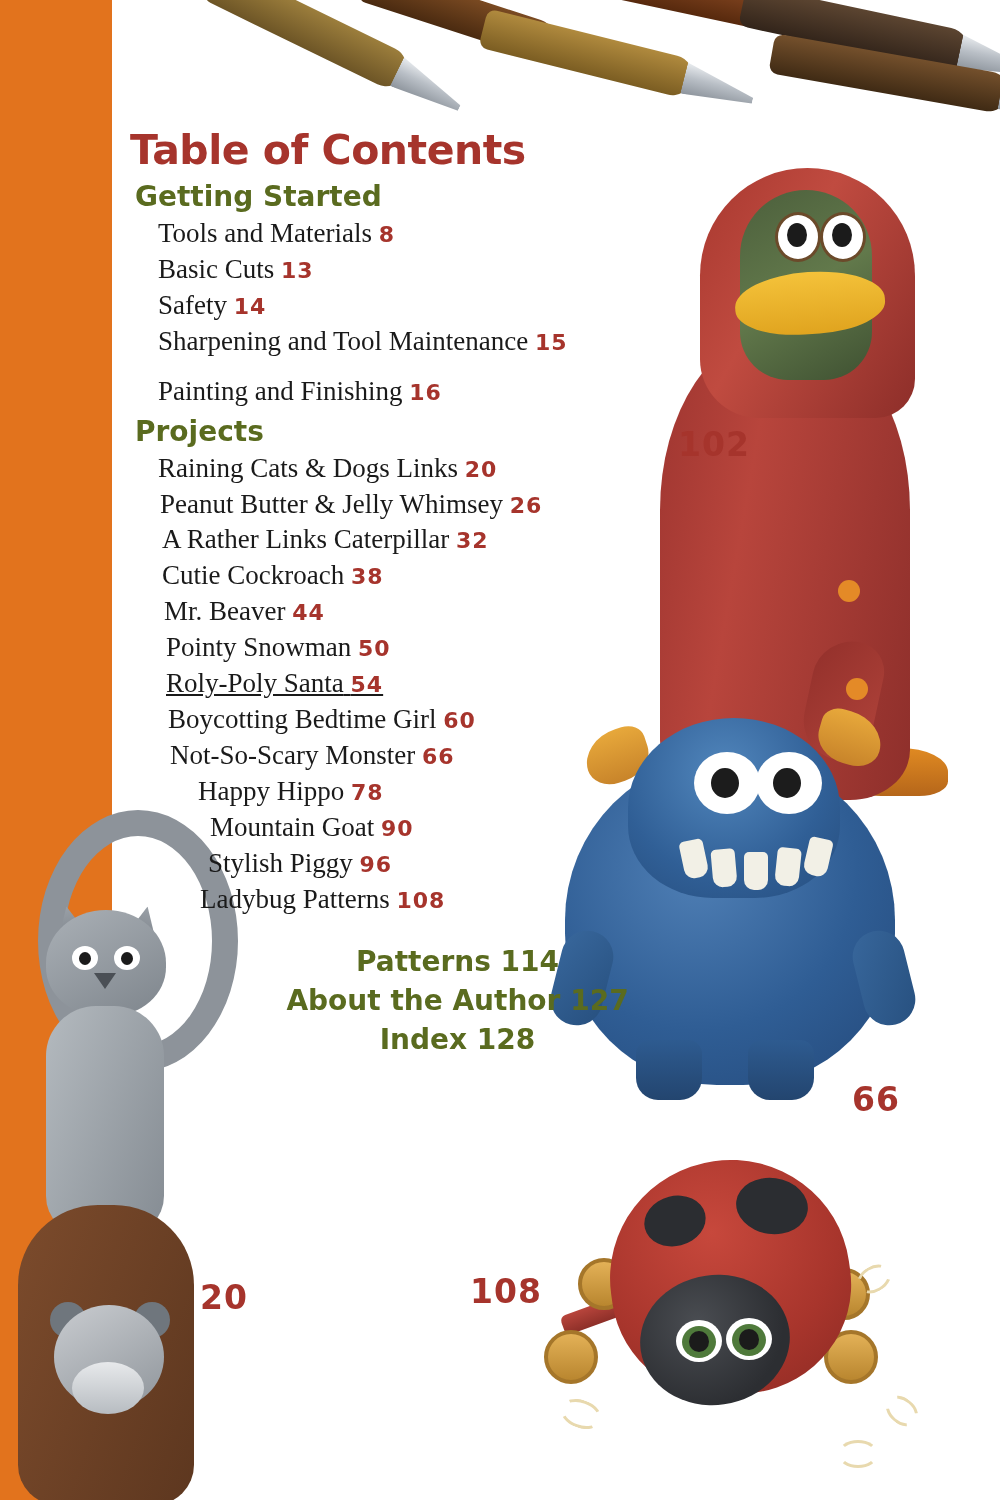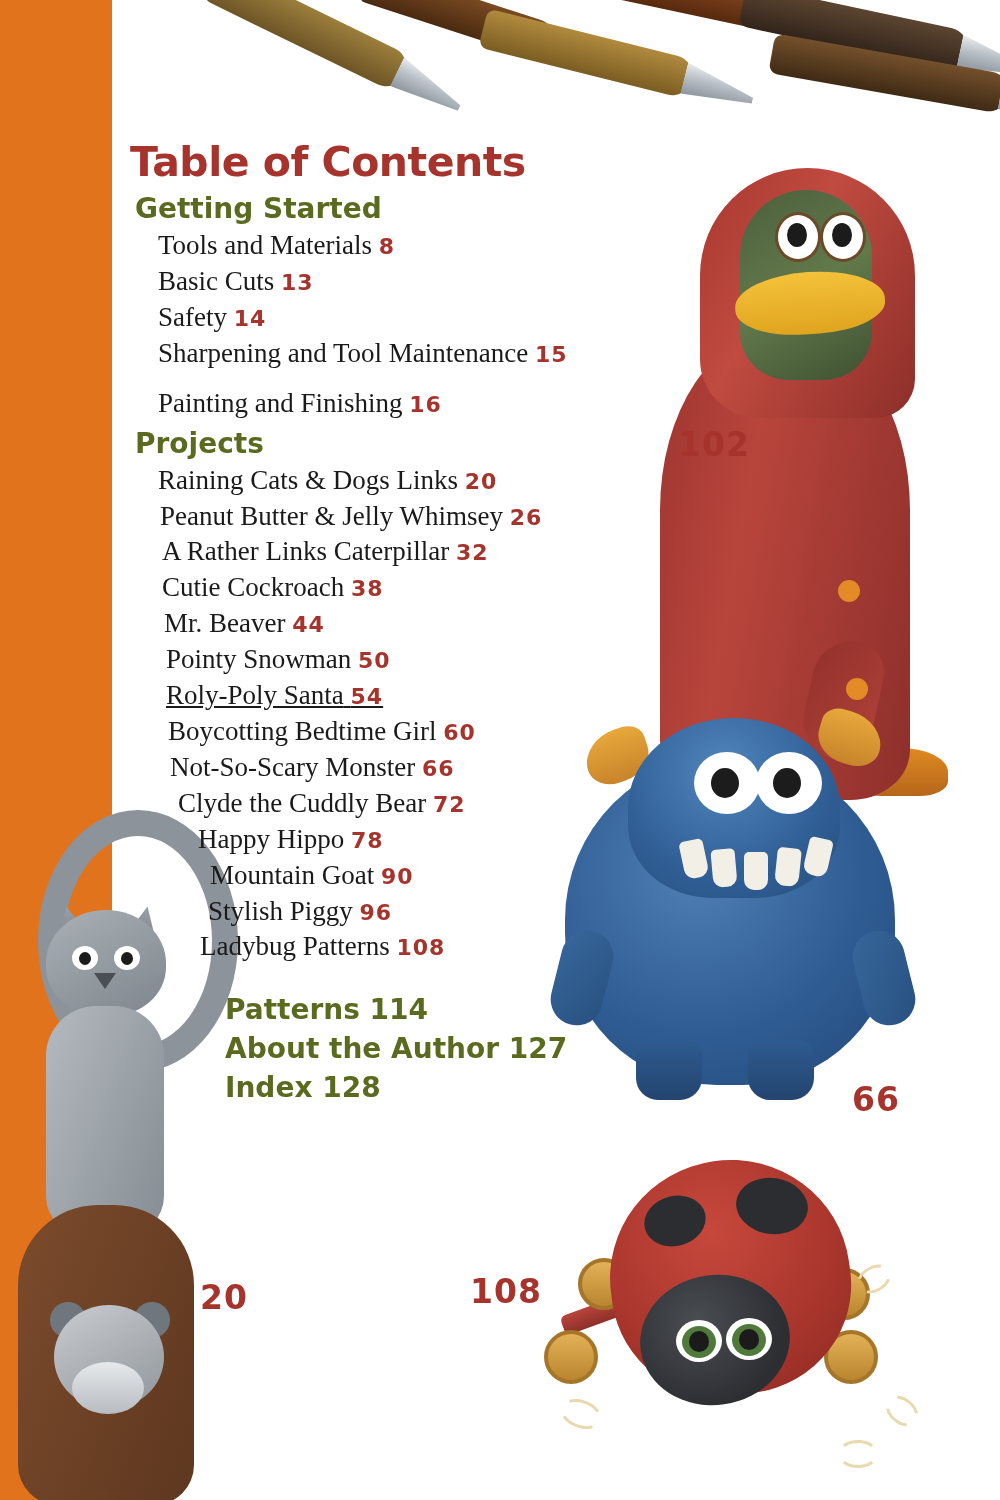--- a/index.html
+++ b/index.html
@@ -55,21 +55,21 @@
     top: 10%;
     width: 72px;
     height: 80%;
     background: linear-gradient(180deg,#e9ecef 0%,#b9bfc6 45%,#8d949c 100%);
     clip-path: polygon(0% 0%, 100% 58%, 100% 76%, 0% 100%);
   }
   
   .toc {
     position: absolute;
     left: 130px;
-    top: 140px;
+    top: 128px;
     width: 560px;
   }
   .toc-title {
     font-family: "DejaVu Sans", sans-serif;
     font-weight: bold;
     font-size: 41px;
     color: #a6342c;
     letter-spacing: -0.5px;
     margin: 0 0 6px 0;
     line-height: 1.1;
@@ -98,20 +98,21 @@
     font-family: "DejaVu Sans", sans-serif;
     font-weight: bold;
     font-size: 22px;
     color: #a6342c;
     letter-spacing: 1px;
   }
   .back-list {
     list-style: none;
     margin: 26px 0 0 0;
     padding: 0;
+    text-align: center;
   }
   .back-item {
     font-family: "DejaVu Sans", sans-serif;
     font-weight: bold;
     font-size: 28px;
     color: #5a6b1f;
     line-height: 1.38;
     margin-left: 95px;
   }
   
@@ -551,24 +552,20 @@
         <span class="pg">54</span>
       </li>
       <li class="toc-item" style="margin-left:38px;">
         <span>Boycotting Bedtime Girl</span>
         <span class="pg">60</span>
       </li>
       <li class="toc-item" style="margin-left:40px;">
         <span>Not-So-Scary Monster</span>
         <span class="pg">66</span>
       </li>
-      <li class="toc-item" style="margin-left:48px;">
-        <span>Clyde the Cuddly Bear</span>
-        <span class="pg">72</span>
-      </li>
       <li class="toc-item" style="margin-left:68px;">
         <span>Happy Hippo</span>
         <span class="pg">78</span>
       </li>
       <li class="toc-item" style="margin-left:80px;">
         <span>Mountain Goat</span>
         <span class="pg">90</span>
       </li>
       <li class="toc-item" style="margin-left:78px;">
         <span>Stylish Piggy</span>

